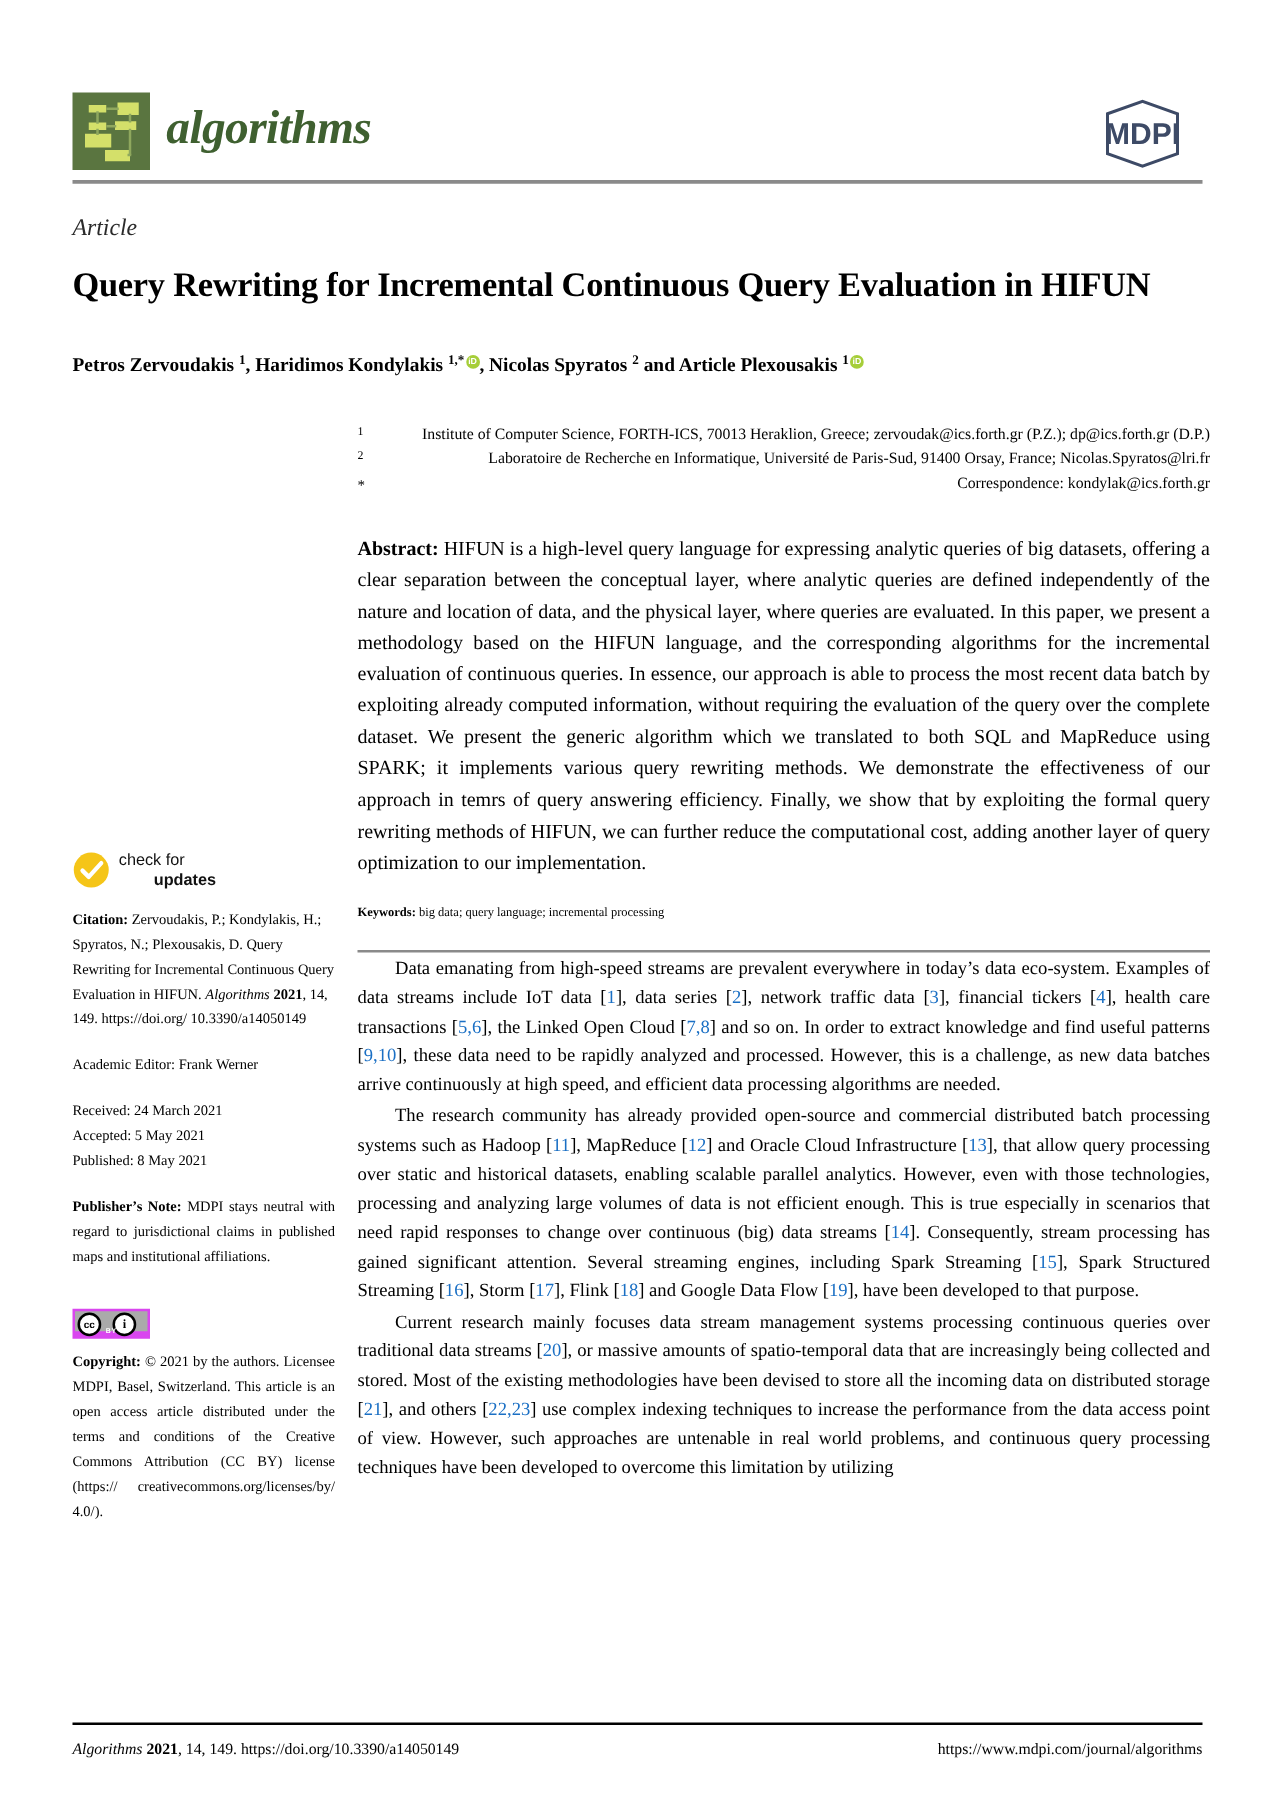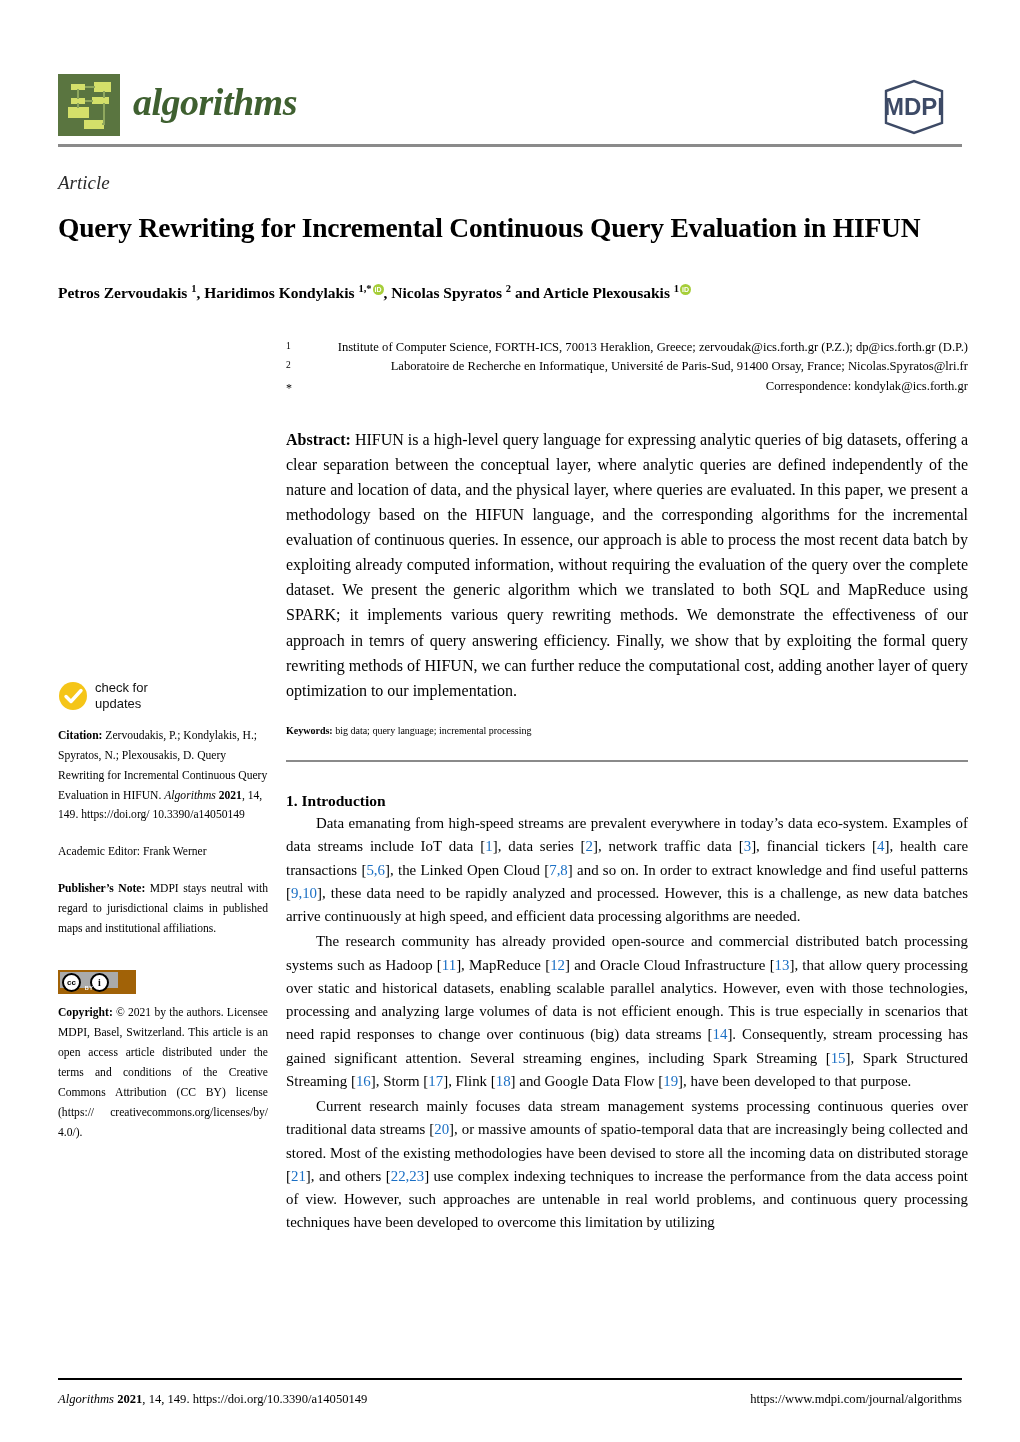--- a/index.html
+++ b/index.html
@@ -216,28 +216,28 @@
     width: 30px; height: 30px; flex: none;
     position: relative;
   }
   .cfu-text {
     margin-left: 7px;
     font-family: "Liberation Sans", sans-serif;
     font-size: 13px;
     line-height: 1.22;
     color: #111;
   }
-  .cfu-text .l2 { font-weight: normal; }
+  .cfu-text .l2 { font-weight: bold; margin-left: 28px; }
   .sb-block { margin-bottom: 17px; }
   .sb-block b { font-weight: bold; }
   .sb-block i { font-style: italic; }
   .sb-dates div { white-space: nowrap; }
   .cc-badge {
-    width: 78px; height: 24px;
-    background: #a16207;
+    width: 62px; height: 24px;
+    background: #d946ef;
     position: relative;
     margin-bottom: 9px;
   }
   .cc-strip {
     position: absolute; left: 2px; top: 2px;
     width: 58px; height: 16px; background: #aaaaaa;
   }
   .cc-circle {
     position: absolute;
     border-radius: 50%;
@@ -342,21 +342,20 @@
     <div class="abstract">
       <b>Abstract:</b><span> HIFUN is a high-level query language for expressing analytic queries of big datasets, offering a clear separation between the conceptual layer, where analytic queries are defined independently of the nature and location of data, and the physical layer, where queries are evaluated. In this paper, we present a methodology based on the HIFUN language, and the corresponding algorithms for the incremental evaluation of continuous queries. In essence, our approach is able to process the most recent data batch by exploiting already computed information, without requiring the evaluation of the query over the complete dataset. We present the generic algorithm which we translated to both SQL and MapReduce using SPARK; it implements various query rewriting methods. We demonstrate the effectiveness of our approach in temrs of query answering efficiency. Finally, we show that by exploiting the formal query rewriting methods of HIFUN, we can further reduce the computational cost, adding another layer of query optimization to our implementation.</span>
     </div>
 
     <div class="keywords">
       <b>Keywords:</b><span> big data; query language; incremental processing</span>
     </div>
 
     <div class="kw-rule"></div>
 
-    <div class="sec-head">1. Introduction</div>
 
     <div class="body-par">Data emanating from high-speed streams are prevalent everywhere in today’s data eco-system. Examples of data streams include IoT data [<span class="ref">1</span>], data series [<span class="ref">2</span>], network traffic data [<span class="ref">3</span>], financial tickers [<span class="ref">4</span>], health care transactions [<span class="ref">5,6</span>], the Linked Open Cloud [<span class="ref">7,8</span>] and so on. In order to extract knowledge and find useful patterns [<span class="ref">9,10</span>], these data need to be rapidly analyzed and processed. However, this is a challenge, as new data batches arrive continuously at high speed, and efficient data processing algorithms are needed.</div>
     <div class="body-par">The research community has already provided open-source and commercial distributed batch processing systems such as Hadoop [<span class="ref">11</span>], MapReduce [<span class="ref">12</span>] and Oracle Cloud Infrastructure [<span class="ref">13</span>], that allow query processing over static and historical datasets, enabling scalable parallel analytics. However, even with those technologies, processing and analyzing large volumes of data is not efficient enough. This is true especially in scenarios that need rapid responses to change over continuous (big) data streams [<span class="ref">14</span>]. Consequently, stream processing has gained significant attention. Several streaming engines, including Spark Streaming [<span class="ref">15</span>], Spark Structured Streaming [<span class="ref">16</span>], Storm [<span class="ref">17</span>], Flink [<span class="ref">18</span>] and Google Data Flow [<span class="ref">19</span>], have been developed to that purpose.</div>
     <div class="body-par">Current research mainly focuses data stream management systems processing continuous queries over traditional data streams [<span class="ref">20</span>], or massive amounts of spatio-temporal data that are increasingly being collected and stored. Most of the existing methodologies have been devised to store all the incoming data on distributed storage [<span class="ref">21</span>], and others [<span class="ref">22,23</span>] use complex indexing techniques to increase the performance from the data access point of view. However, such approaches are untenable in real world problems, and continuous query processing techniques have been developed to overcome this limitation by utilizing</div>
   </div>
 
   <div class="sidebar">
 
     <div class="cfu">
       <div class="cfu-check">
@@ -370,20 +369,25 @@
         <div class="l2">updates</div>
       </div>
     </div>
 
     <div class="sb-block">
       <b>Citation:</b><span>  Zervoudakis, P.; Kondylakis, H.; Spyratos, N.; Plexousakis, D. Query Rewriting for Incremental Continuous Query Evaluation in HIFUN. </span><i>Algorithms</i> <b>2021</b><span>, 14, 149.  https://doi.org/ 10.3390/a14050149</span>
     </div>
 
     <div class="sb-block">Academic Editor: Frank Werner</div>
 
+    <div class="sb-block sb-dates">
+      <div>Received: 24 March 2021</div>
+      <div>Accepted: 5 May 2021</div>
+      <div>Published: 8 May 2021</div>
+    </div>
 
     <div class="sb-block" style="text-align:justify;">
       <b>Publisher’s Note:</b><span> MDPI stays neutral with regard to jurisdictional claims in published maps and institutional affiliations.</span>
     </div>
 
     <div style="height:14px;"></div>
 
     <div class="cc-badge">
       <div class="cc-strip"></div>
       <div class="cc-circle" style="left:4px; top:3px; width:15px; height:15px; font-size:8px;">cc</div>

